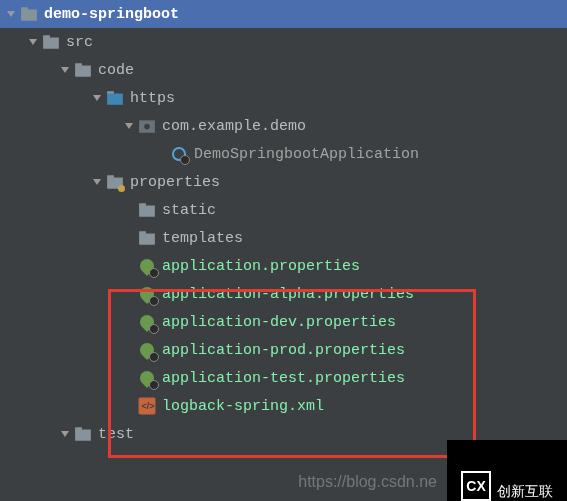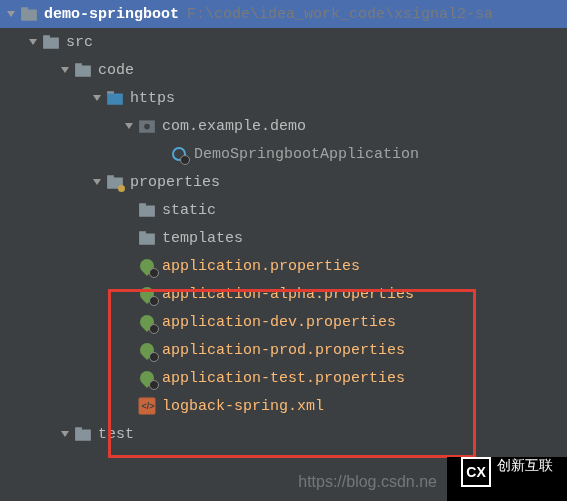--- a/index.html
+++ b/index.html
@@ -37,46 +37,46 @@
   .class-icon .ring { width: 14px; height: 14px; border-radius: 50%; border: 2px solid #4fa6d6; box-sizing: border-box; position: relative; }
   .class-icon .gear { position: absolute; bottom: -2px; right: -2px; width: 8px; height: 8px; border-radius: 50%; background: #2b2b2b; border: 1px solid #888; }
   .props-icon .leaf { width: 14px; height: 14px; border-radius: 50% 50% 50% 0; background: #6a994e; transform: rotate(-45deg); position: relative; }
   .props-icon .gear { position: absolute; bottom: -3px; right: -3px; width: 8px; height: 8px; border-radius: 50%; background: #2b2b2b; border: 1px solid #888; }
   .xml-icon { }
   .xml-icon svg rect { fill: #c7663b; stroke: #c7663b; }
   .xml-icon svg text { fill: #3c3f41; font-size: 8px; font-family: sans-serif; font-weight: bold; }
   .label { flex: 0 0 auto; }
   .path { color: #7a7a7a; margin-left: 8px; }
   .red-text { color: #a3a3a3; }
-  .green-text { color: #fdba74; }
+  .green-text { color: #86efac; }
   .redbox {
     position: absolute;
     border: 3px solid #e03c31;
     pointer-events: none;
   }
   .watermark {
     position: absolute;
     color: rgba(200,200,200,0.4);
     font-family: sans-serif;
     font-size: 16px;
     bottom: 10px;
     right: 130px;
   }
   .logo {
     position: absolute;
     bottom: 0;
     right: 0;
     width: 120px;
-    height: 44px;
+    height: 61px;
     background: #000;
     color: #fff;
     font-family: sans-serif;
     font-size: 14px;
     display: flex;
-    align-items: flex-start;
+    align-items: flex-end;
     justify-content: center;
     gap: 6px;
   }
   .logo .mark {
     width: 26px; height: 26px; border: 2px solid #fff; display: flex; align-items: center; justify-content: center; font-weight: bold;
   }
 </style>
 </head>
 <body>
 
@@ -87,21 +87,20 @@
         <polygon points="1,2 9,2 5,8"></polygon>
       </svg>
   </span>
   <span class="icon folder-icon">
     <svg viewBox="0 0 16 16">
         <rect class="tab" x="1" y="2" width="6" height="3"></rect>
         <rect class="body" x="1" y="4" width="14" height="10"></rect>
       </svg>
   </span>
   <span class="label" style="font-weight:bold;">demo-springboot</span>
-  <span class="path">F:\code\idea_work_code\xsignal2-sa</span>
 </div>
 
 <div class="row">
   <span class="indent" style="width:26px;"></span>
   <span class="tw tw-down">
     <svg viewBox="0 0 10 10">
         <polygon points="1,2 9,2 5,8"></polygon>
       </svg>
   </span>
   <span class="icon folder-icon">

